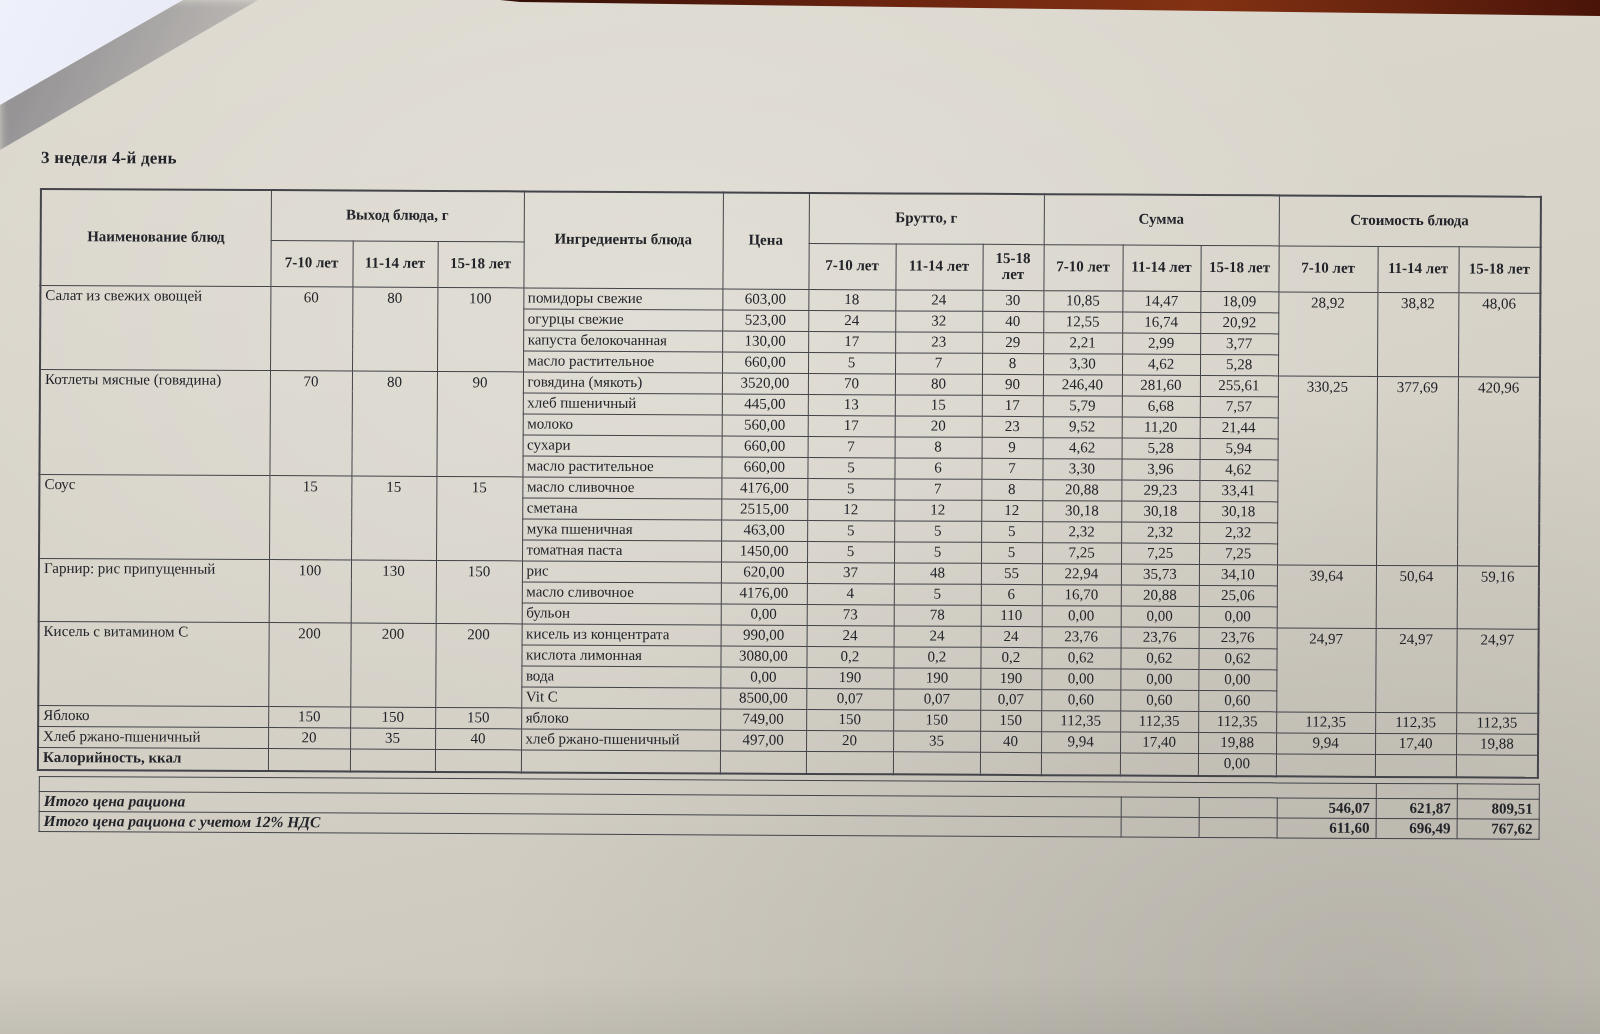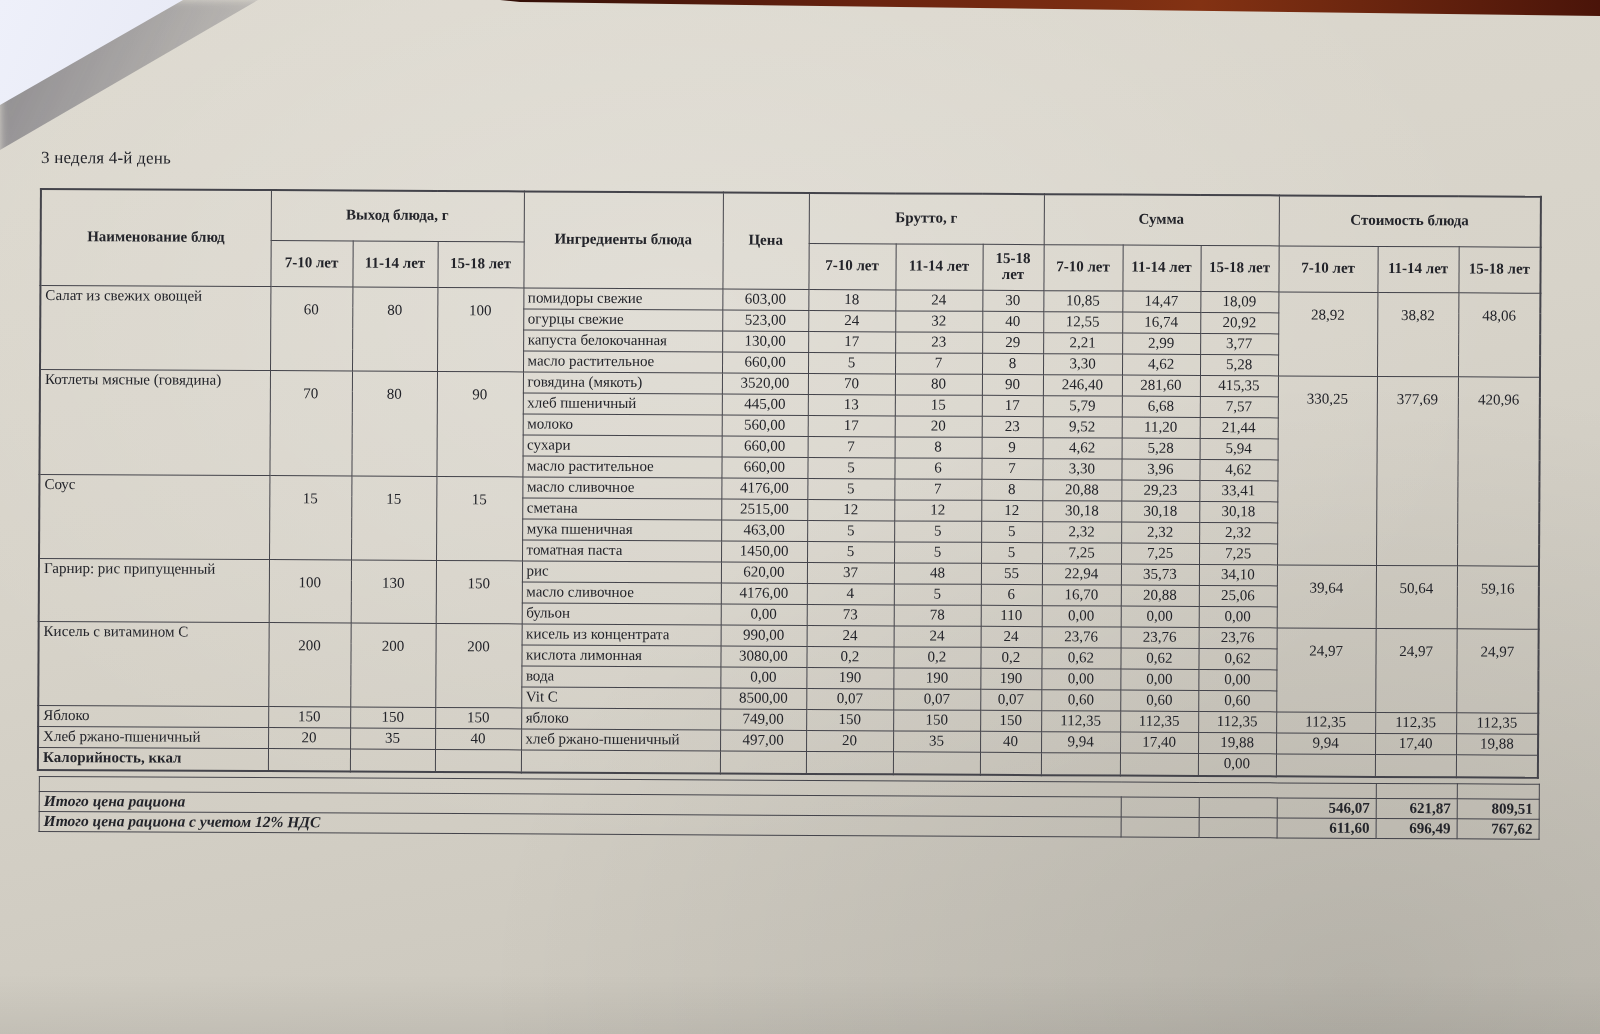--- a/index.html
+++ b/index.html
@@ -27,39 +27,39 @@
     background:linear-gradient(115deg,#eef0fa 0%,#e4e6f2 55%,#cfd2e2 95%);
     clip-path:polygon(0 0, 183px 0, 0 105px);
   }
   .corner-shadow{
     position:absolute;left:0;top:0;width:560px;height:240px;
     background:linear-gradient(115deg, rgba(40,40,60,.45), rgba(40,40,60,0) 70%);
     clip-path:polygon(180px 0, 258px 0, 0 150px, 0 103px);
     filter:blur(4px);
   }
   .doc{position:absolute;left:0;top:0;width:1600px;height:1034px;transform:rotate(.3deg);transform-origin:60px 180px;}
-  .doc-title{position:absolute;left:41px;top:148px;font-size:17px;font-weight:normal;letter-spacing:.2px;}
+  .doc-title{position:absolute;left:41px;top:148px;font-size:17px;font-weight:bold;letter-spacing:.2px;}
   table{border-collapse:collapse;table-layout:fixed;}
   .tbl{position:absolute;left:40px;top:188px;width:1500px;}
   .tbl2{position:absolute;left:42px;top:776px;width:1500px;}
   td{
     border:1.6px solid var(--line);
     font-size:15px;line-height:1.05;
     padding:1px 4px;vertical-align:middle;
     overflow:hidden;white-space:nowrap;
   }
   .tbl{border:2.2px solid var(--line);}
   .h1 td,.h2 td{font-weight:bold;text-align:center;white-space:normal;}
   .h1 td{height:50px;}
   .h2 td{height:46px;}
   tr.r td{height:21px;}
   .dn{ text-align:left;vertical-align:top;padding-top:2px;}
   .ing{text-align:left;}
   .num{text-align:center;}
-  .vtop{vertical-align:top;padding-top:15px;}
+  .vtop{vertical-align:top;padding-top:3px;}
   .cal td{height:23px;}
   .cal .dn{font-weight:bold;}
   .sp td{height:15px;}
   .tot td{height:20px;}
   .tot .lbl{font-weight:bold;font-style:italic;text-align:left;font-size:15.5px;}
   .tot .val{font-weight:bold;text-align:right;padding-right:6px;font-family:Liberation Serif, serif;}
   .bottom-shade{position:absolute;left:0;bottom:0;width:1600px;height:60px;
     background:linear-gradient(180deg, rgba(0,0,0,0), rgba(0,0,0,.06));}
 </style>
 </head>
@@ -168,21 +168,21 @@
       <td class="num vtop" rowspan="5">70</td>
       <td class="num vtop" rowspan="5">80</td>
       <td class="num vtop" rowspan="5">90</td>
       <td class="ing">говядина (мякоть)</td>
       <td class="num">3520,00</td>
       <td class="num">70</td>
       <td class="num">80</td>
       <td class="num">90</td>
       <td class="num">246,40</td>
       <td class="num">281,60</td>
-      <td class="num">415,35</td>
+      <td class="num">255,61</td>
       <td class="num vtop" rowspan="9">330,25</td>
       <td class="num vtop" rowspan="9">377,69</td>
       <td class="num vtop" rowspan="9">420,96</td>
     </tr>
     <tr class="r">
       <td class="ing">хлеб пшеничный</td>
       <td class="num">445,00</td>
       <td class="num">13</td>
       <td class="num">15</td>
       <td class="num">17</td>

